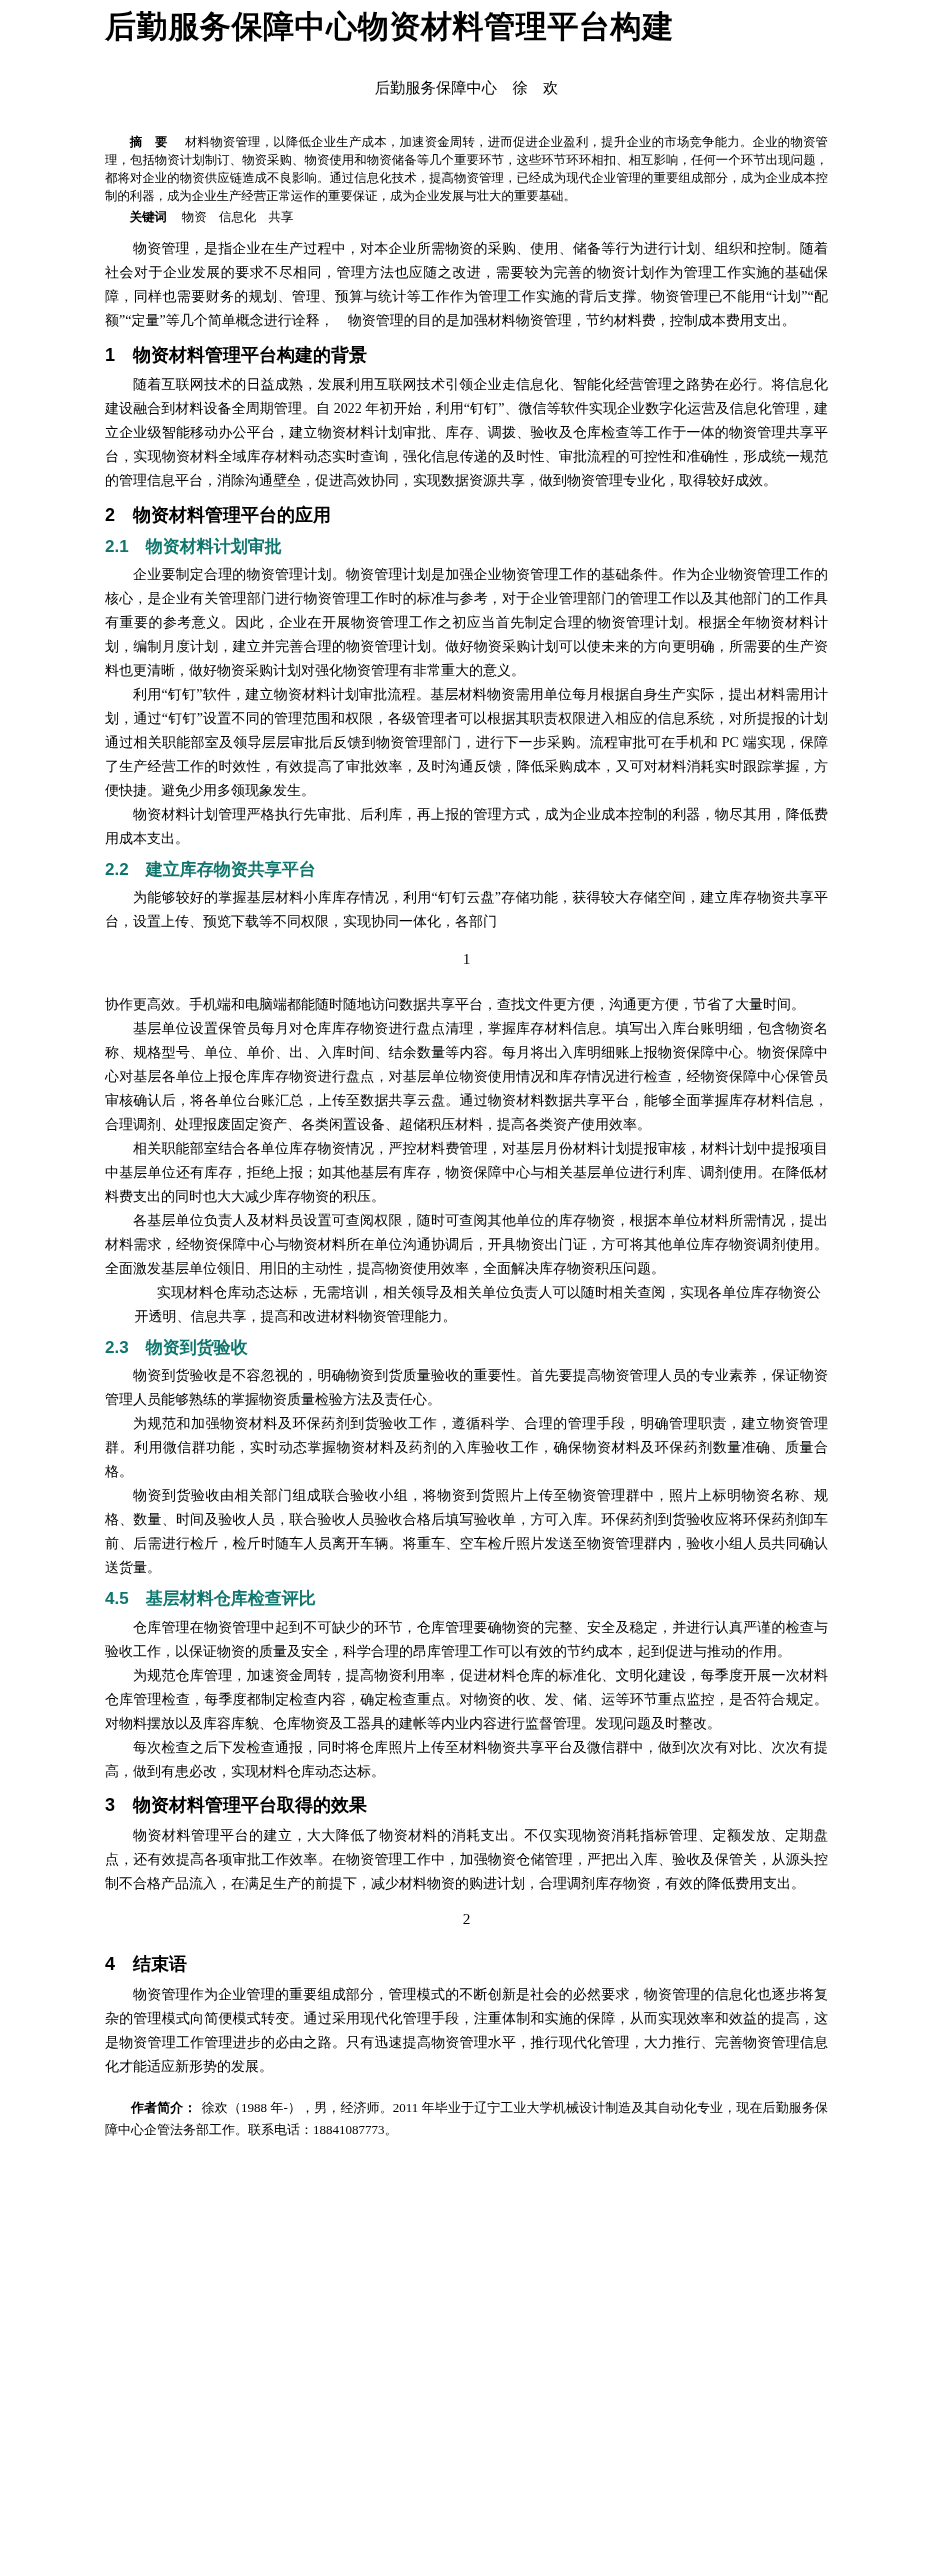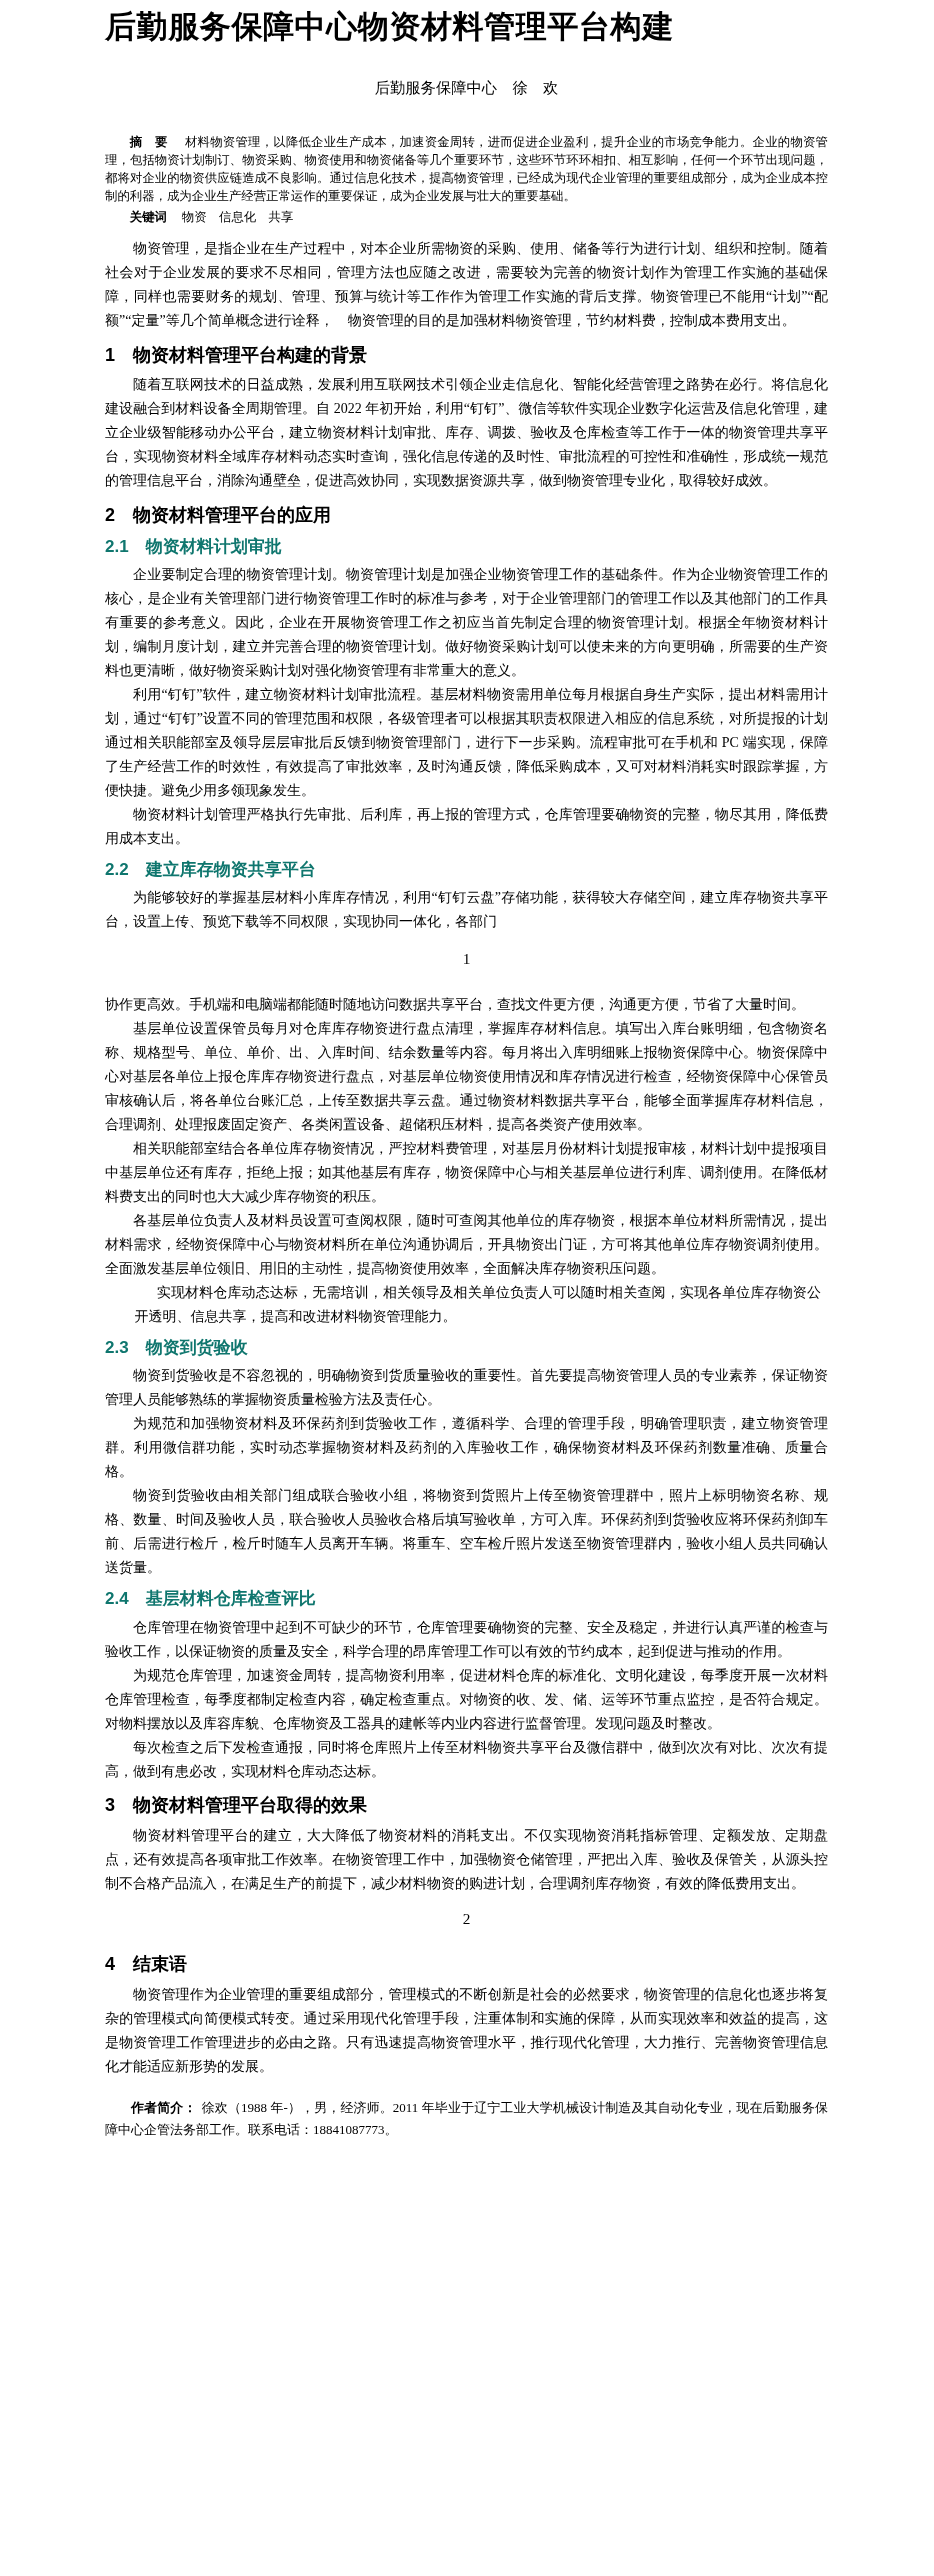--- a/index.html
+++ b/index.html
@@ -115,39 +115,39 @@
 
   <p class="body first">物资管理，是指企业在生产过程中，对本企业所需物资的采购、使用、储备等行为进行计划、组织和控制。随着社会对于企业发展的要求不尽相同，管理方法也应随之改进，需要较为完善的物资计划作为管理工作实施的基础保障，同样也需要财务的规划、管理、预算与统计等工作作为管理工作实施的背后支撑。物资管理已不能用“计划”“配额”“定量”等几个简单概念进行诠释，　物资管理的目的是加强材料物资管理，节约材料费，控制成本费用支出。</p>
 
   <h2 class="h-major">1　物资材料管理平台构建的背景</h2>
   <p class="body">随着互联网技术的日益成熟，发展利用互联网技术引领企业走信息化、智能化经营管理之路势在必行。将信息化建设融合到材料设备全周期管理。自 2022 年初开始，利用“钉钉”、微信等软件实现企业数字化运营及信息化管理，建立企业级智能移动办公平台，建立物资材料计划审批、库存、调拨、验收及仓库检查等工作于一体的物资管理共享平台，实现物资材料全域库存材料动态实时查询，强化信息传递的及时性、审批流程的可控性和准确性，形成统一规范的管理信息平台，消除沟通壁垒，促进高效协同，实现数据资源共享，做到物资管理专业化，取得较好成效。</p>
 
   <h2 class="h-major">2　物资材料管理平台的应用</h2>
   <h3 class="h-minor">2.1　物资材料计划审批</h3>
   <p class="body">企业要制定合理的物资管理计划。物资管理计划是加强企业物资管理工作的基础条件。作为企业物资管理工作的核心，是企业有关管理部门进行物资管理工作时的标准与参考，对于企业管理部门的管理工作以及其他部门的工作具有重要的参考意义。因此，企业在开展物资管理工作之初应当首先制定合理的物资管理计划。根据全年物资材料计划，编制月度计划，建立并完善合理的物资管理计划。做好物资采购计划可以使未来的方向更明确，所需要的生产资料也更清晰，做好物资采购计划对强化物资管理有非常重大的意义。</p>
   <p class="body">利用“钉钉”软件，建立物资材料计划审批流程。基层材料物资需用单位每月根据自身生产实际，提出材料需用计划，通过“钉钉”设置不同的管理范围和权限，各级管理者可以根据其职责权限进入相应的信息系统，对所提报的计划通过相关职能部室及领导层层审批后反馈到物资管理部门，进行下一步采购。流程审批可在手机和 PC 端实现，保障了生产经营工作的时效性，有效提高了审批效率，及时沟通反馈，降低采购成本，又可对材料消耗实时跟踪掌握，方便快捷。避免少用多领现象发生。</p>
-  <p class="body">物资材料计划管理严格执行先审批、后利库，再上报的管理方式，仓库管理要确物资的完整，物尽其用，降低费用成本支出。</p>
+  <p class="body">物资材料计划管理严格执行先审批、后利库，再上报的管理方式，成为企业成本控制的利器，物尽其用，降低费用成本支出。</p>
 
   <h3 class="h-minor">2.2　建立库存物资共享平台</h3>
   <p class="body">为能够较好的掌握基层材料小库库存情况，利用“钉钉云盘”存储功能，获得较大存储空间，建立库存物资共享平台，设置上传、预览下载等不同权限，实现协同一体化，各部门</p>
 
   <div class="pagenum p1">1</div>
 
   <p class="body noindent">协作更高效。手机端和电脑端都能随时随地访问数据共享平台，查找文件更方便，沟通更方便，节省了大量时间。</p>
   <p class="body">基层单位设置保管员每月对仓库库存物资进行盘点清理，掌握库存材料信息。填写出入库台账明细，包含物资名称、规格型号、单位、单价、出、入库时间、结余数量等内容。每月将出入库明细账上报物资保障中心。物资保障中心对基层各单位上报仓库库存物资进行盘点，对基层单位物资使用情况和库存情况进行检查，经物资保障中心保管员审核确认后，将各单位台账汇总，上传至数据共享云盘。通过物资材料数据共享平台，能够全面掌握库存材料信息，合理调剂、处理报废固定资产、各类闲置设备、超储积压材料，提高各类资产使用效率。</p>
   <p class="body">相关职能部室结合各单位库存物资情况，严控材料费管理，对基层月份材料计划提报审核，材料计划中提报项目中基层单位还有库存，拒绝上报；如其他基层有库存，物资保障中心与相关基层单位进行利库、调剂使用。在降低材料费支出的同时也大大减少库存物资的积压。</p>
   <p class="body">各基层单位负责人及材料员设置可查阅权限，随时可查阅其他单位的库存物资，根据本单位材料所需情况，提出材料需求，经物资保障中心与物资材料所在单位沟通协调后，开具物资出门证，方可将其他单位库存物资调剂使用。全面激发基层单位领旧、用旧的主动性，提高物资使用效率，全面解决库存物资积压问题。</p>
   <p class="body blockindent">实现材料仓库动态达标，无需培训，相关领导及相关单位负责人可以随时相关查阅，实现各单位库存物资公开透明、信息共享，提高和改进材料物资管理能力。</p>
 
   <h3 class="h-minor">2.3　物资到货验收</h3>
   <p class="body">物资到货验收是不容忽视的，明确物资到货质量验收的重要性。首先要提高物资管理人员的专业素养，保证物资管理人员能够熟练的掌握物资质量检验方法及责任心。</p>
   <p class="body">为规范和加强物资材料及环保药剂到货验收工作，遵循科学、合理的管理手段，明确管理职责，建立物资管理群。利用微信群功能，实时动态掌握物资材料及药剂的入库验收工作，确保物资材料及环保药剂数量准确、质量合格。</p>
   <p class="body">物资到货验收由相关部门组成联合验收小组，将物资到货照片上传至物资管理群中，照片上标明物资名称、规格、数量、时间及验收人员，联合验收人员验收合格后填写验收单，方可入库。环保药剂到货验收应将环保药剂卸车前、后需进行检斤，检斤时随车人员离开车辆。将重车、空车检斤照片发送至物资管理群内，验收小组人员共同确认送货量。</p>
 
-  <h3 class="h-minor">2.4　基层材料仓库检查评比</h3>
+  <h3 class="h-minor">4.5　基层材料仓库检查评比</h3>
   <p class="body">仓库管理在物资管理中起到不可缺少的环节，仓库管理要确物资的完整、安全及稳定，并进行认真严谨的检查与验收工作，以保证物资的质量及安全，科学合理的昂库管理工作可以有效的节约成本，起到促进与推动的作用。</p>
   <p class="body">为规范仓库管理，加速资金周转，提高物资利用率，促进材料仓库的标准化、文明化建设，每季度开展一次材料仓库管理检查，每季度都制定检查内容，确定检查重点。对物资的收、发、储、运等环节重点监控，是否符合规定。对物料摆放以及库容库貌、仓库物资及工器具的建帐等内业内容进行监督管理。发现问题及时整改。</p>
   <p class="body">每次检查之后下发检查通报，同时将仓库照片上传至材料物资共享平台及微信群中，做到次次有对比、次次有提高，做到有患必改，实现材料仓库动态达标。</p>
 
   <h2 class="h-major">3　物资材料管理平台取得的效果</h2>
   <p class="body">物资材料管理平台的建立，大大降低了物资材料的消耗支出。不仅实现物资消耗指标管理、定额发放、定期盘点，还有效提高各项审批工作效率。在物资管理工作中，加强物资仓储管理，严把出入库、验收及保管关，从源头控制不合格产品流入，在满足生产的前提下，减少材料物资的购进计划，合理调剂库存物资，有效的降低费用支出。</p>
 
   <div class="pagenum p2">2</div>
 
   <h2 class="h-major">4　结束语</h2>

